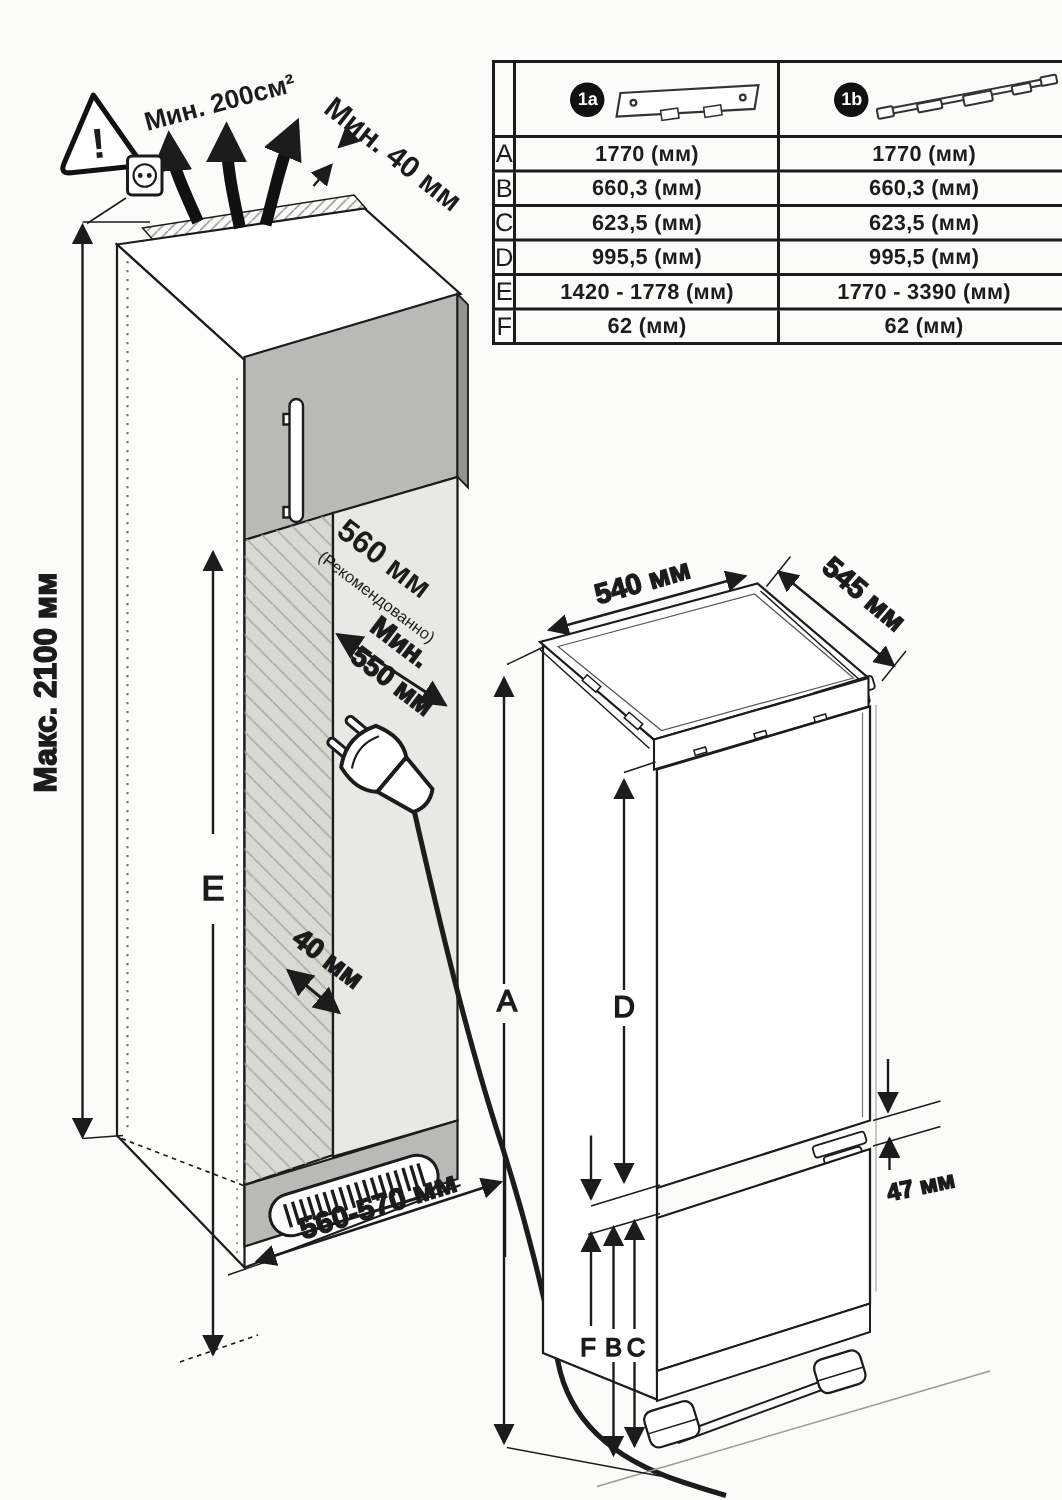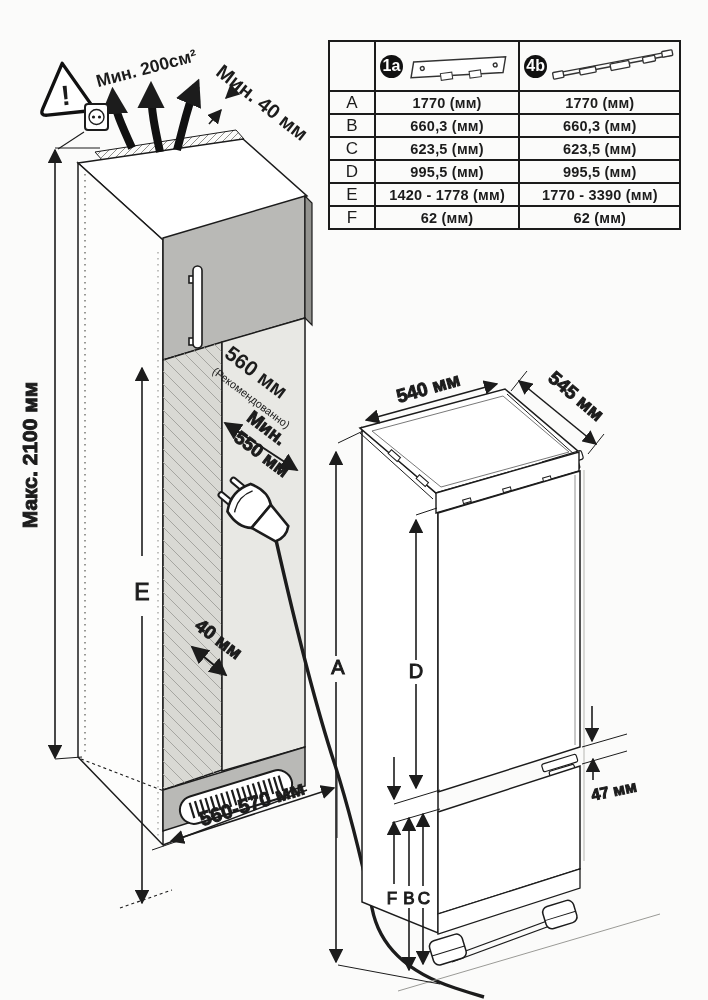--- a/index.html
+++ b/index.html
@@ -11,21 +11,21 @@
   .spec-table{position:absolute;left:328px;top:40px;border-collapse:collapse;table-layout:fixed;
               background:#fbfbfa;}
   .spec-table th,.spec-table td{border:2.4px solid #1b1b1b;padding:0;text-align:center;vertical-align:middle;}
   .spec-table .c-label{width:46px;}
   .spec-table .c-val{width:142px;}
   .spec-table thead th{height:48px;}
   .spec-table tbody th{font-size:17px;font-weight:normal;height:21px;}
   .spec-table tbody td{font-size:14.5px;font-weight:bold;letter-spacing:.2px;}
   .hdr-cell{display:flex;align-items:center;justify-content:flex-start;gap:4px;padding:2px 4px;}
   .badge{flex:0 0 auto;width:23px;height:23px;border-radius:50%;background:#111;color:#fff;
-         font-size:16px;font-weight:bold;display:inline-flex;align-items:center;justify-content:center;}
+         font-size:12px;font-weight:bold;display:inline-flex;align-items:center;justify-content:center;margin-left:32px;}
   .part{flex:1 1 auto;height:44px;}
 </style>
 </head>
 <body>
 
 <div class="stage">
 
 <svg width="708" height="1000" viewBox="0 0 708 1000" style="position:absolute;left:0;top:0">
   <defs>
     <marker id="mA" viewBox="0 0 10 10" refX="9" refY="5" markerWidth="9" markerHeight="9" orient="auto">
@@ -284,21 +284,21 @@
               <rect x="34" y="28" width="12" height="7" stroke-width="1.1"></rect>
               <rect x="64" y="30" width="12" height="7" stroke-width="1.1"></rect>
               <circle cx="16" cy="20" r="2"></circle>
               <circle cx="92" cy="27" r="2"></circle>
             </g>
           </svg>
         </div>
       </th>
       <th>
         <div class="hdr-cell">
-          <span class="badge">4b</span>
+          <span class="badge">1b</span>
           <svg class="part" viewBox="0 0 130 46">
             <g stroke="#333" stroke-width="1.4" fill="#ffffff">
               <line x1="8" y1="34" x2="124" y2="12"></line>
               <line x1="8" y1="30" x2="124" y2="8"></line>
               <rect x="2" y="29" width="11" height="7" rx="1" transform="rotate(-11 7 32)"></rect>
               <rect x="30" y="25" width="17" height="6" rx="1" transform="rotate(-11 38 28)"></rect>
               <rect x="62" y="19" width="20" height="7" rx="1" transform="rotate(-11 72 22)"></rect>
               <rect x="96" y="13" width="13" height="6" rx="1" transform="rotate(-11 102 16)"></rect>
               <rect x="116" y="7" width="11" height="6" rx="1" transform="rotate(-11 121 10)"></rect>
             </g>

